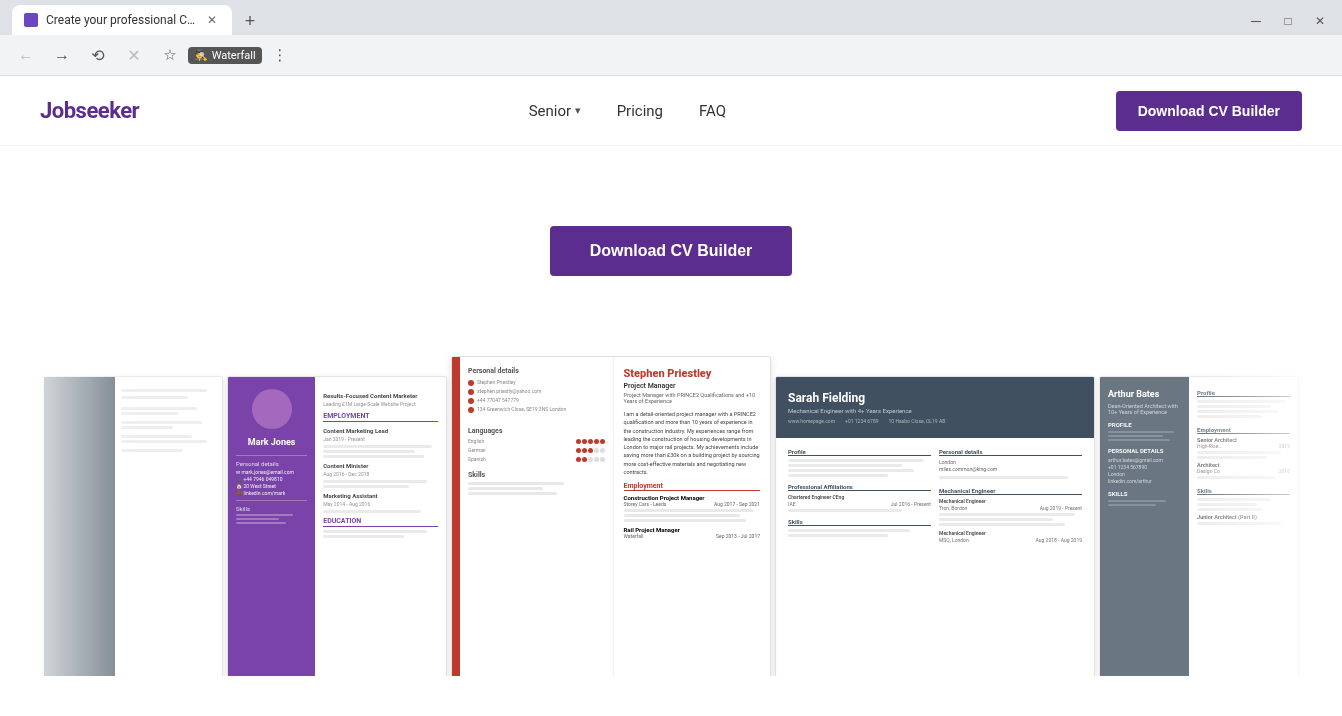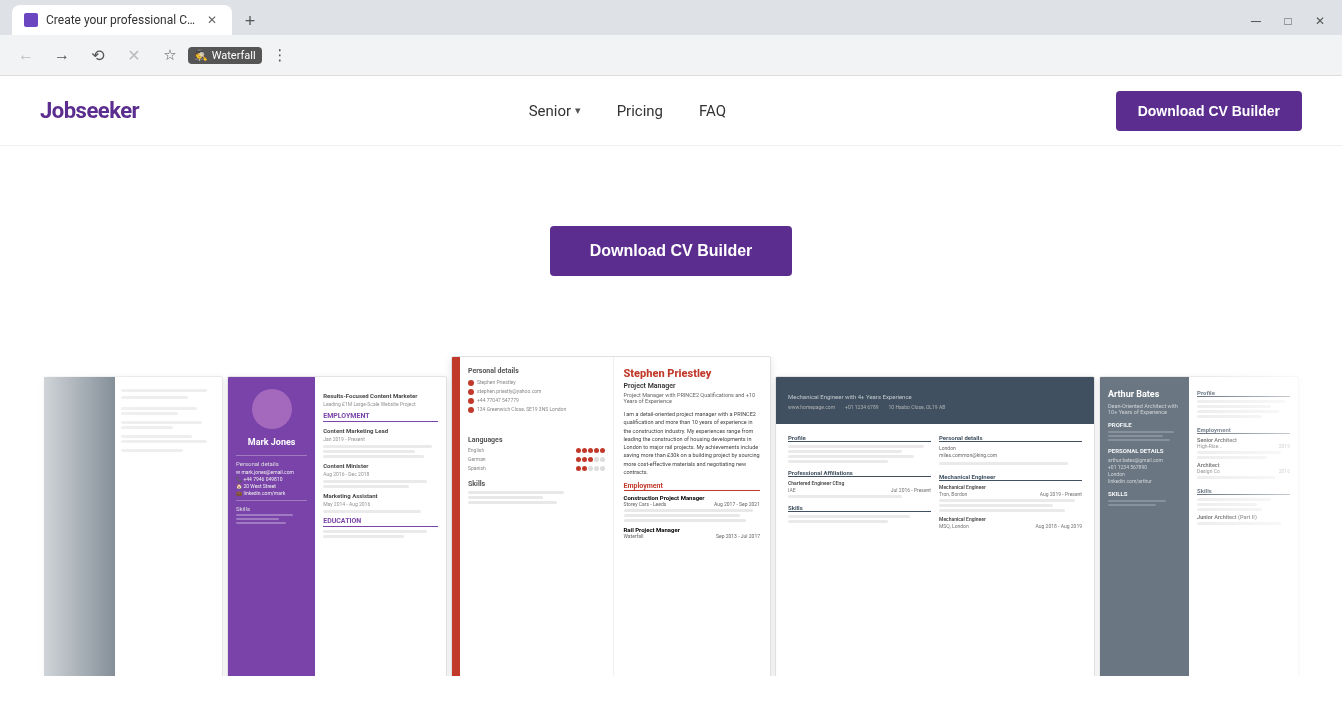--- a/index.html
+++ b/index.html
@@ -688,21 +688,21 @@
             </div>
             <div class="cv-info-row">
               <div class="cv-info-icon red"></div>
               <span class="cv-small-text">+44 77047 547779</span>
             </div>
             <div class="cv-info-row">
               <div class="cv-info-icon red"></div>
               <span class="cv-small-text">134 Greenwich Close, SE19 3NS London</span>
             </div>
 
-            <div style="margin-top:23px; font-size:7px; font-weight:bold; color:#555; margin-bottom:3px;">Languages</div>
+            <div style="margin-top:14px; font-size:7px; font-weight:bold; color:#555; margin-bottom:3px;">Languages</div>
             <div style="display:flex; align-items:center; justify-content:space-between; margin:2px 0;">
               <span class="cv-small-text">English</span>
               <div style="display:flex; gap:1px;">
                 <div style="width:5px; height:5px; background:#c0392b; border-radius:50%;"></div>
                 <div style="width:5px; height:5px; background:#c0392b; border-radius:50%;"></div>
                 <div style="width:5px; height:5px; background:#c0392b; border-radius:50%;"></div>
                 <div style="width:5px; height:5px; background:#c0392b; border-radius:50%;"></div>
                 <div style="width:5px; height:5px; background:#c0392b; border-radius:50%;"></div>
               </div>
             </div>
@@ -757,20 +757,21 @@
               <span style="font-size:5px; color:#666;">Sep 2013 - Jul 2017</span>
             </div>
 
           </div>
         </div>
       </div>
 
       <div class="cv-card side-right">
         <div class="cv-dark">
           <div class="cv-dark-header">
+            <div class="cv-dark-name">Sarah Fielding</div>
             <div class="cv-dark-sub">Mechanical Engineer with 4+ Years Experience</div>
             <div style="display:flex; gap:10px; margin-top:4px;">
               <span style="font-size:5px; color:#aaa;">www.homepage.com</span>
               <span style="font-size:5px; color:#aaa;">+01 1234 6789</span>
               <span style="font-size:5px; color:#aaa;">10 Hasbo Close, OL19 AB</span>
             </div>
           </div>
           <div class="cv-dark-body">
             <div class="cv-dark-col">
               <div style="font-size:6px; font-weight:bold; color:#2c3e50; border-bottom:1px solid #2c3e50; margin-bottom:3px;">Profile</div>

